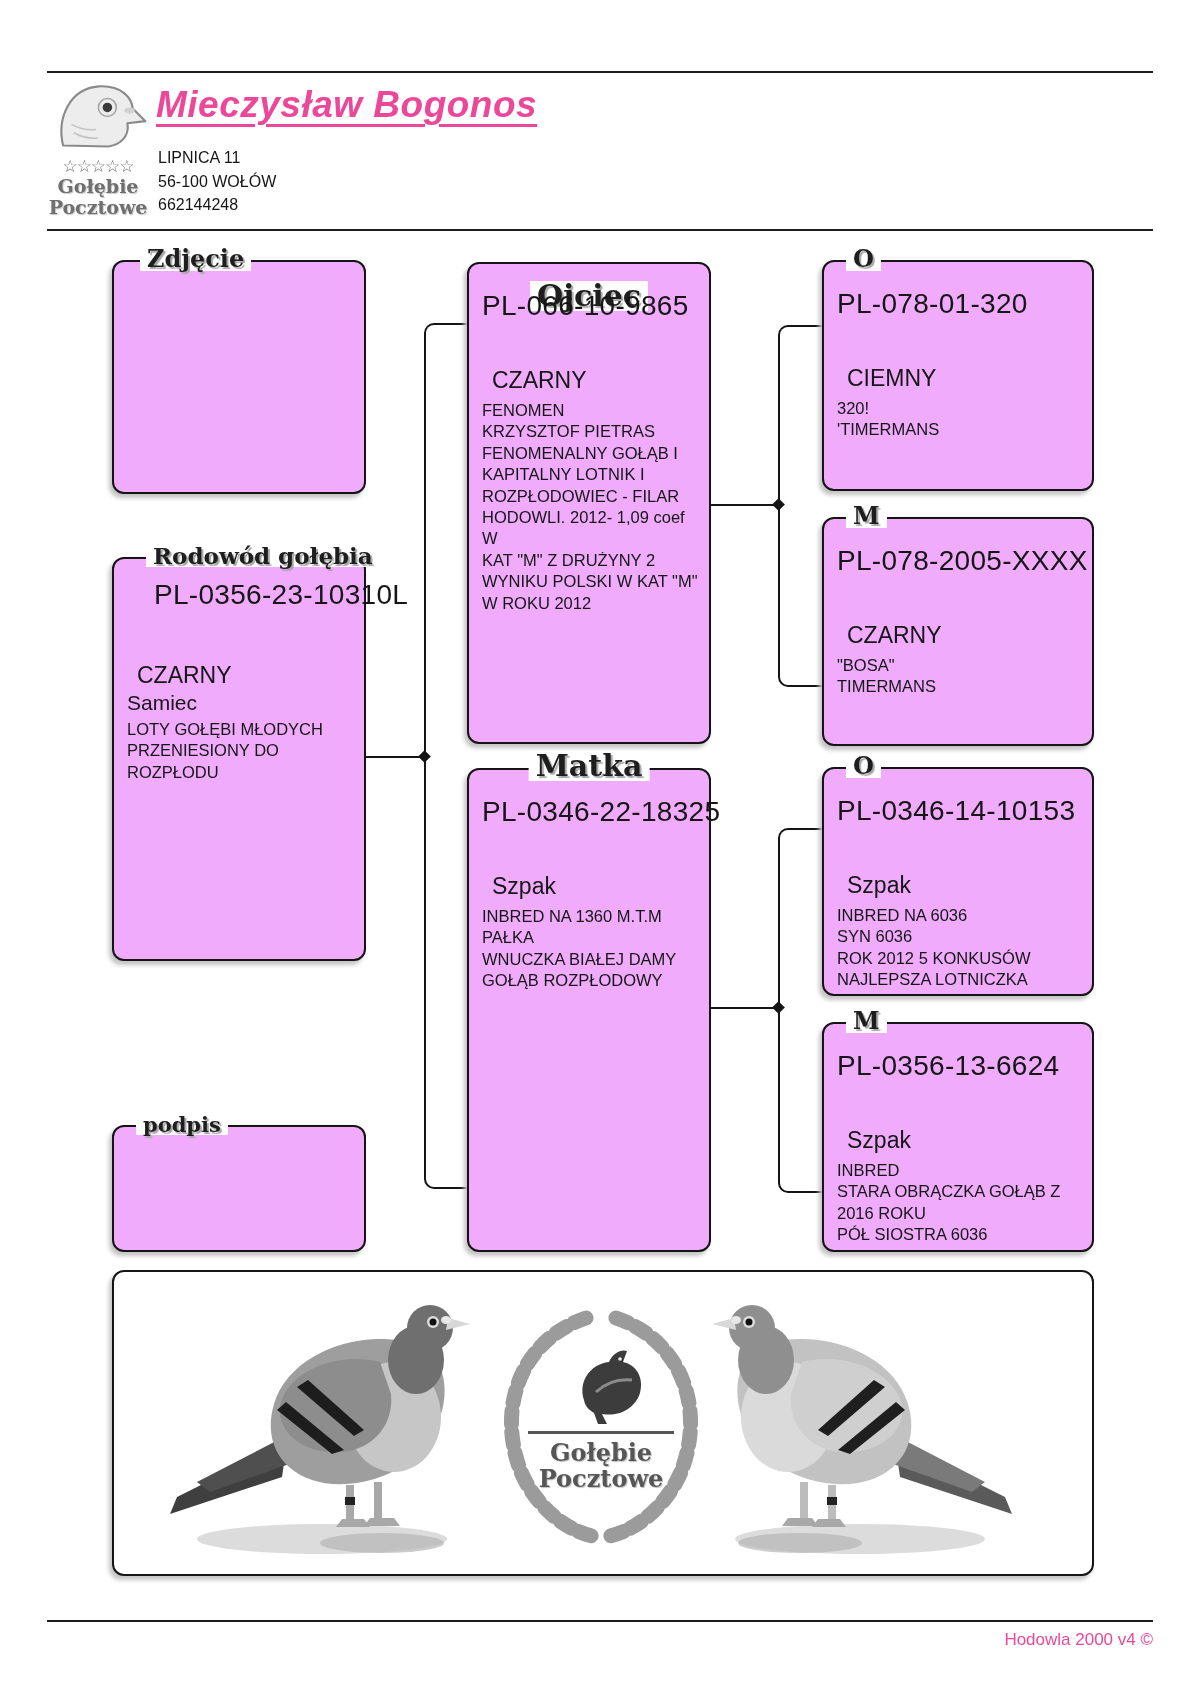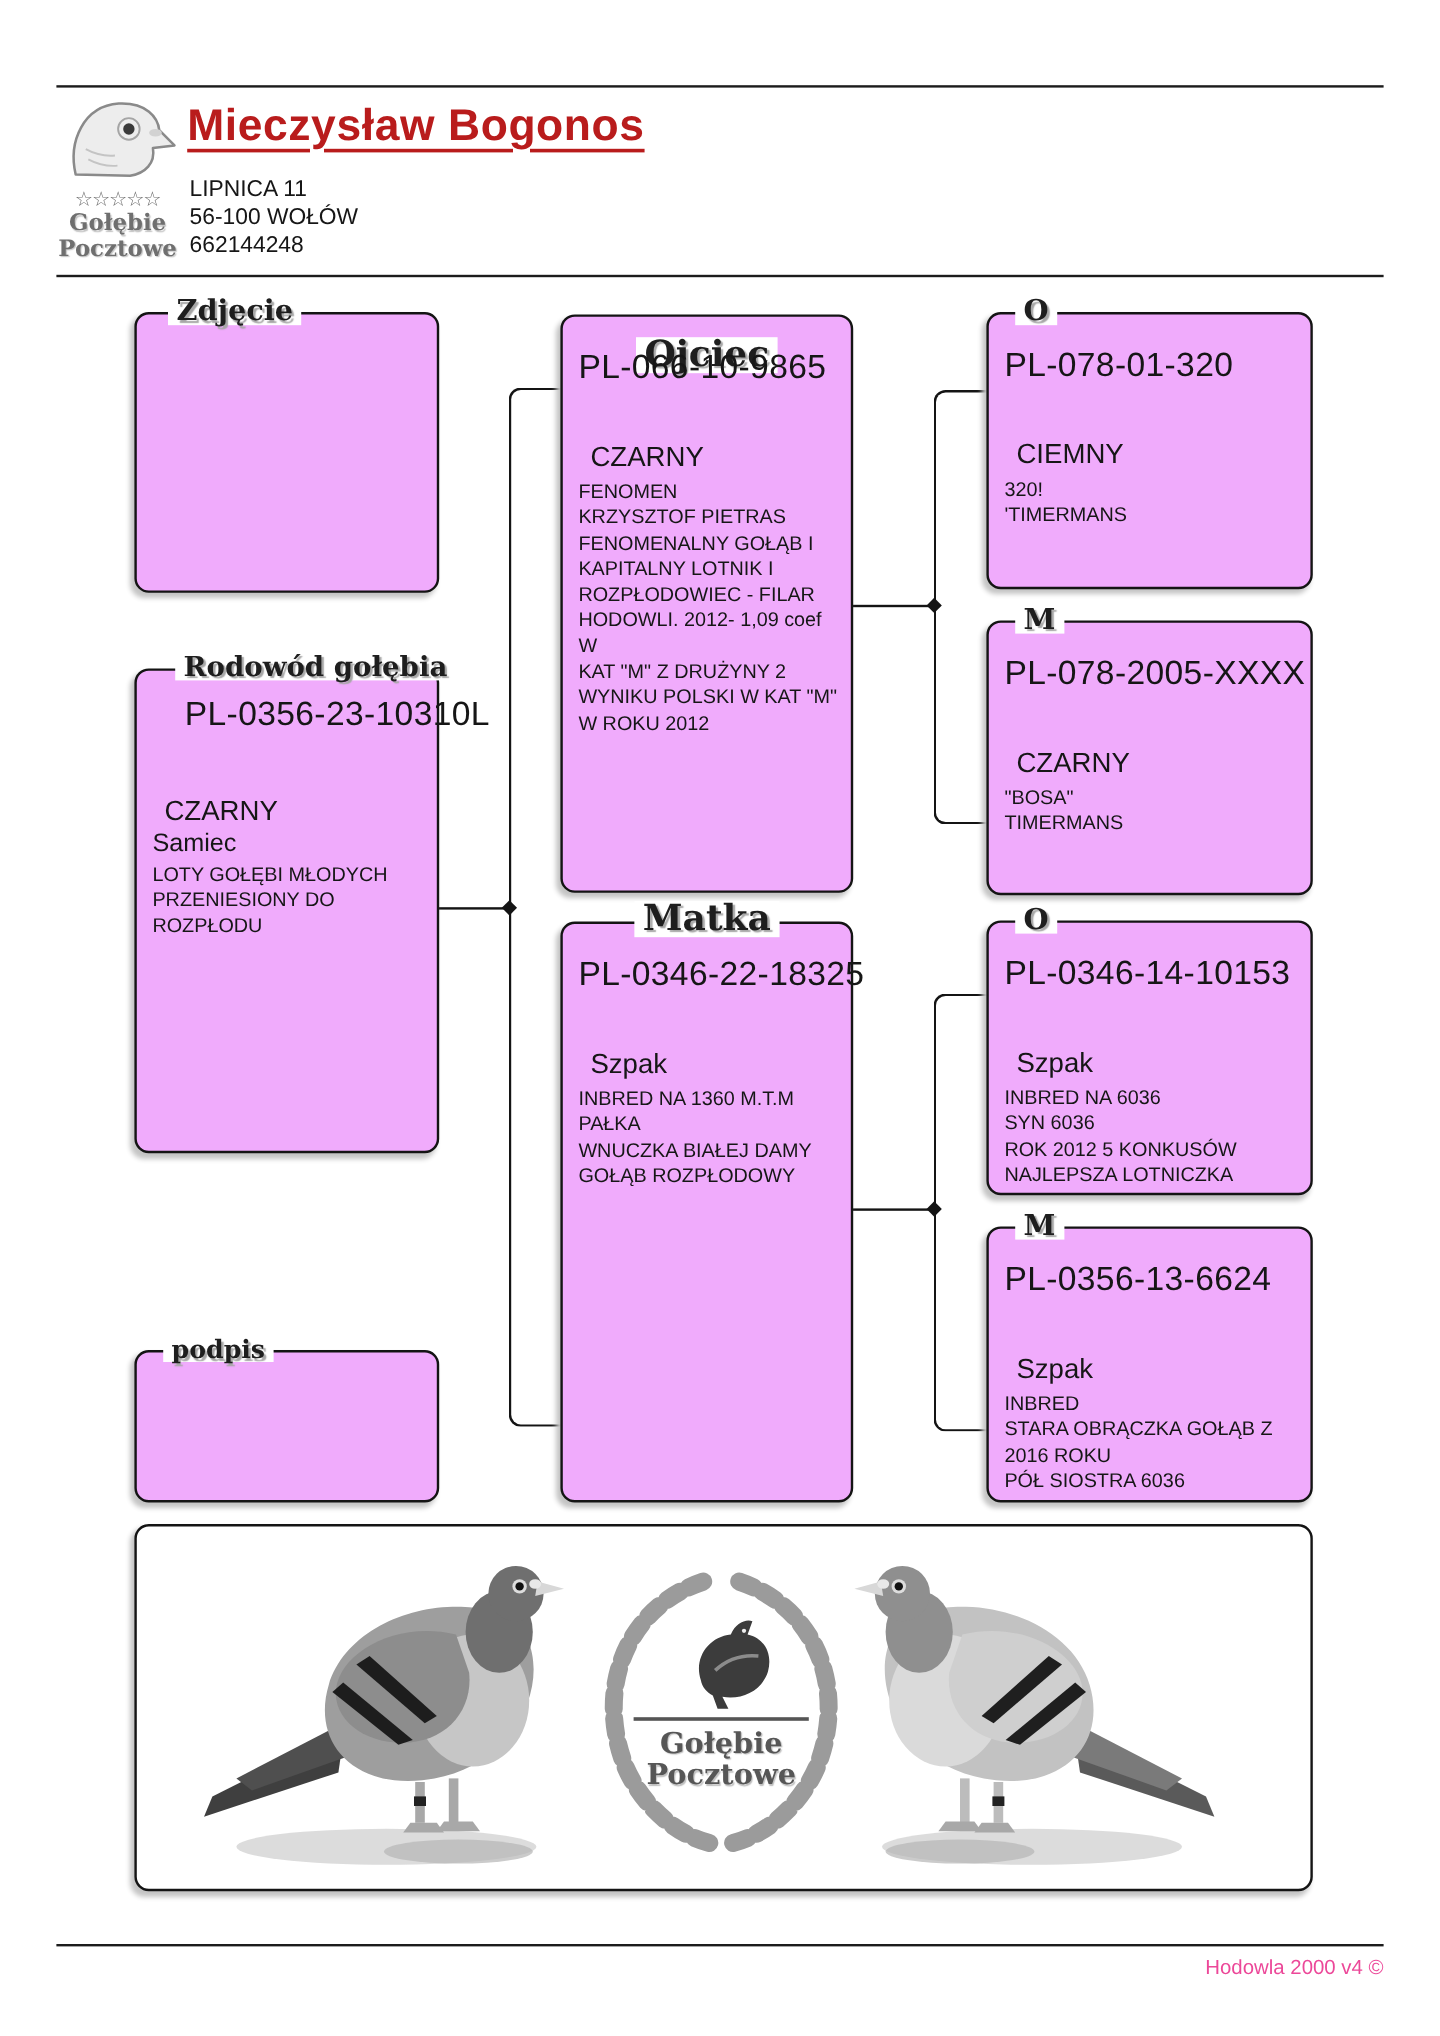--- a/index.html
+++ b/index.html
@@ -33,24 +33,24 @@
   
   .bracket { position:absolute; border:0 solid #141414;
     border-left-width:2px; border-top-width:2px; border-bottom-width:2px;
     border-radius:10px 0 0 10px; }
   .stub { position:absolute; height:2px; background:#141414; }
   .diamond { position:absolute; width:9px; height:9px; background:#141414; transform:rotate(45deg); }
 
   
   .title {
     position:absolute; left:156px; top:84px; font-size:37px; font-weight:700;
-    letter-spacing:.5px; color:#b91c1c;
-    text-decoration:underline; text-decoration-thickness:3px; text-underline-offset:7px;
-  }
-  .address { position:absolute; left:158px; top:146px; font-size:19px; line-height:23.5px; white-space:pre-line; }
+    letter-spacing:.5px; color:#ec4899;
+    text-decoration:underline; text-decoration-thickness:3px; text-underline-offset:7px;font-style:italic;
+  }
+  .address { position:absolute; left:158px; top:146px; font-size:16px; line-height:23.5px; white-space:pre-line; }
   .logo-stars { position:absolute; left:46px; top:156px; width:104px; text-align:center;
     font-size:17px; letter-spacing:-1px; color:#6f6f6f; }
   .logo-word { position:absolute; width:104px; left:46px; text-align:center;
     font-family:"DejaVu Serif","Liberation Serif",serif; font-weight:700;
     font-size:19px; color:#6f6f6f; text-shadow:1px 1px 1px #c2c2c2; }
 
   
   .photo-panel { position:absolute; left:112px; top:1270px; width:978px; height:302px;
     background:#fff; border:2px solid #141414; border-radius:12px; box-shadow:-3px 4px 4px #c4c4c4; overflow:hidden; }
   .pigeon { position:absolute; width:330px; height:270px; }

